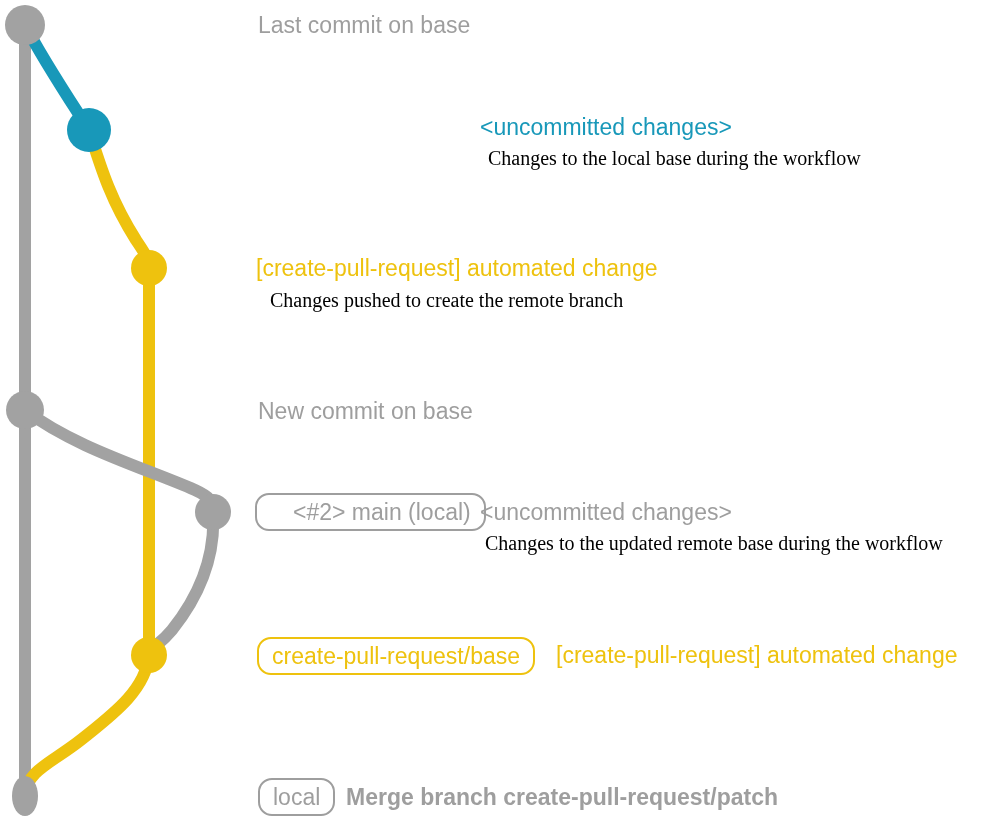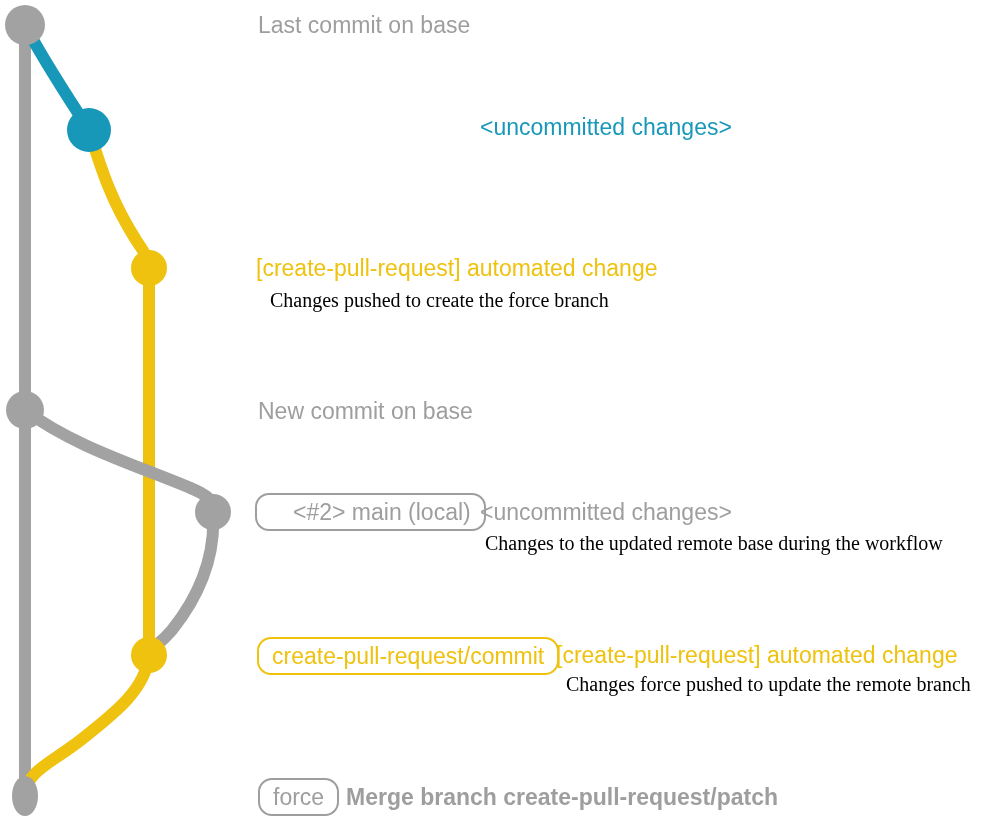--- a/index.html
+++ b/index.html
@@ -81,30 +81,30 @@
     <circle cx="149" cy="268" r="18" fill="#eec20e"></circle>
     <circle cx="25" cy="410" r="19" fill="#a2a2a2"></circle>
     <circle cx="213" cy="512" r="18" fill="#a2a2a2"></circle>
     <circle cx="149" cy="655" r="18" fill="#eec20e"></circle>
     <ellipse cx="25" cy="796" rx="13" ry="20" fill="#a2a2a2"></ellipse>
   </svg>
 
   <div class="t" id="row1-title" style="color: rgb(158, 158, 158);">Last commit on base</div>
 
   <div class="t" id="row2-status" style="color: rgb(24, 152, 185);">&lt;uncommitted changes&gt;</div>
+  <div class="desc" id="row2-desc">Changes to the local base during the workflow</div>
 
   <div class="t" id="row3-title" style="color: rgb(238, 194, 14);">[create-pull-request] automated change</div>
-  <div class="desc" id="row3-desc">Changes pushed to create the force branch</div>
+  <div class="desc" id="row3-desc">Changes pushed to create the remote branch</div>
 
   <div class="t" id="row4-title" style="color: rgb(158, 158, 158);">New commit on base</div>
 
   <div class="badge" id="row5-badge" style="color: rgb(158, 158, 158); padding-left: 36px;">&lt;#2&gt; main (local)</div>
   <div class="t" id="row5-status" style="color: rgb(158, 158, 158);">&lt;uncommitted changes&gt;</div>
   <div class="desc" id="row5-desc">Changes to the updated remote base during the workflow</div>
 
-  <div class="badge" id="row6-badge" style="color: rgb(238, 194, 14);">create-pull-request/commit</div>
+  <div class="badge" id="row6-badge" style="color: rgb(238, 194, 14);">create-pull-request/base</div>
   <div class="t" id="row6-title" style="color: rgb(238, 194, 14);">[create-pull-request] automated change</div>
-  <div class="desc" id="row6-desc">Changes force pushed to update the remote branch</div>
 
-  <div class="badge" id="row7-badge" style="color: rgb(158, 158, 158);">force</div>
+  <div class="badge" id="row7-badge" style="color: rgb(158, 158, 158);">local</div>
   <div class="t" id="row7-title" style="color: rgb(158, 158, 158);">Merge branch create-pull-request/patch</div>
 
 </div>
 
 </body></html>

